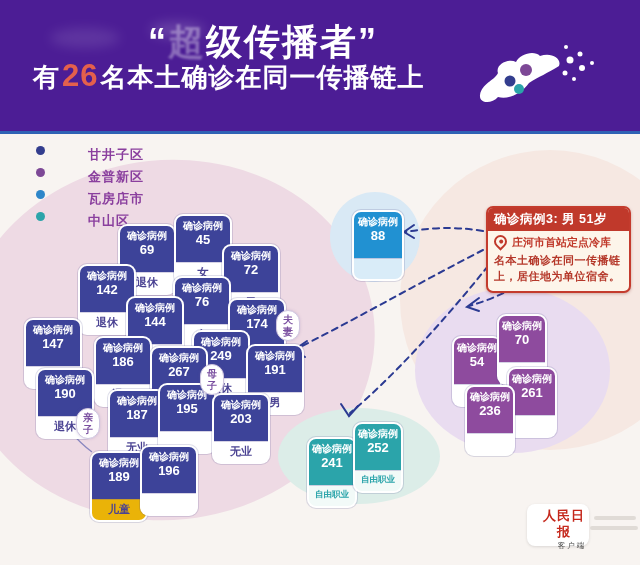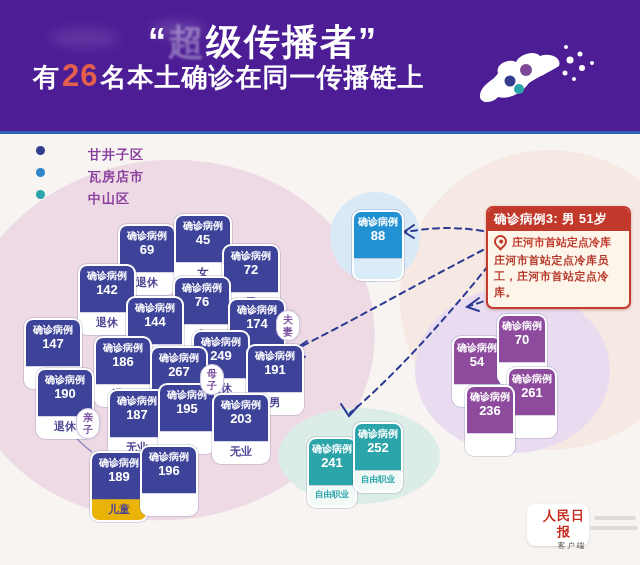--- a/index.html
+++ b/index.html
@@ -86,20 +86,24 @@
   <div class="blob" id="blob-purple"></div>
   <div class="blob" id="blob-teal"></div>
   <div class="blob" id="blob-88"></div>
 
   <div id="legend">
     <div class="legend-item">
         <span class="legend-dot" style="background: rgb(51, 61, 142);"></span>
         <span class="legend-label">甘井子区</span>
       </div>
     <div class="legend-item">
+        <span class="legend-dot" style="background: rgb(125, 72, 150);"></span>
+        <span class="legend-label">金普新区</span>
+      </div>
+    <div class="legend-item">
         <span class="legend-dot" style="background: rgb(46, 134, 201);"></span>
         <span class="legend-label">瓦房店市</span>
       </div>
     <div class="legend-item">
         <span class="legend-dot" style="background: rgb(43, 164, 170);"></span>
         <span class="legend-label">中山区</span>
       </div>
   </div>
 
   <svg id="overlay">
@@ -311,21 +315,21 @@
         <span>子</span>
       </div>
     </div>
 
   <div id="callout">
     <div class="co-head">确诊病例3: 男 51岁</div>
     <div class="co-loc">
         <span class="pin"></span>
         <span>庄河市首站定点冷库</span>
       </div>
-    <div class="co-body">庄河市首站定点冷库员工，庄河市首站定点冷库。</div>
+    <div class="co-body">名本土确诊在同一传播链上，居住地为单位宿舍。</div>
   </div>
 
   <div id="logo">
     <div class="l1">人民日报</div>
     <div class="l2">客户端</div>
   </div>
   <div class="fineprint" style="left:594px;top:516px;width:42px;"></div>
   <div class="fineprint" style="left:590px;top:526px;width:48px;"></div>
 
 </div>

